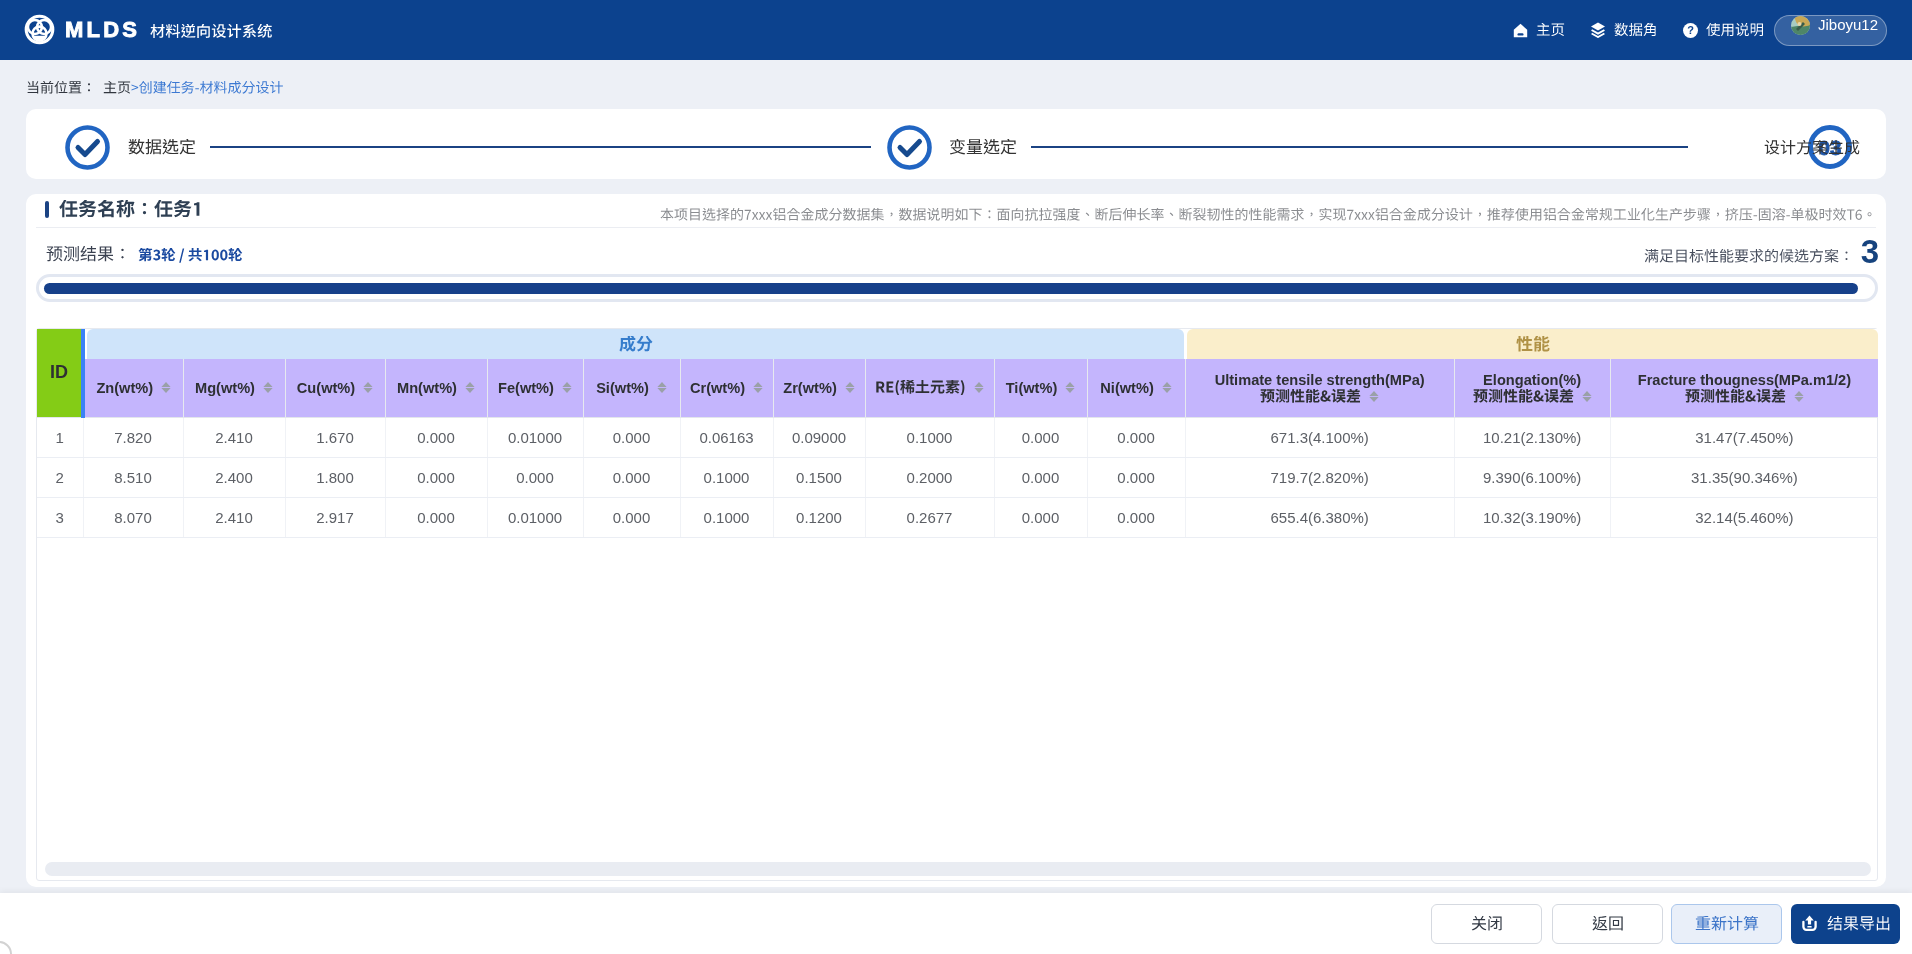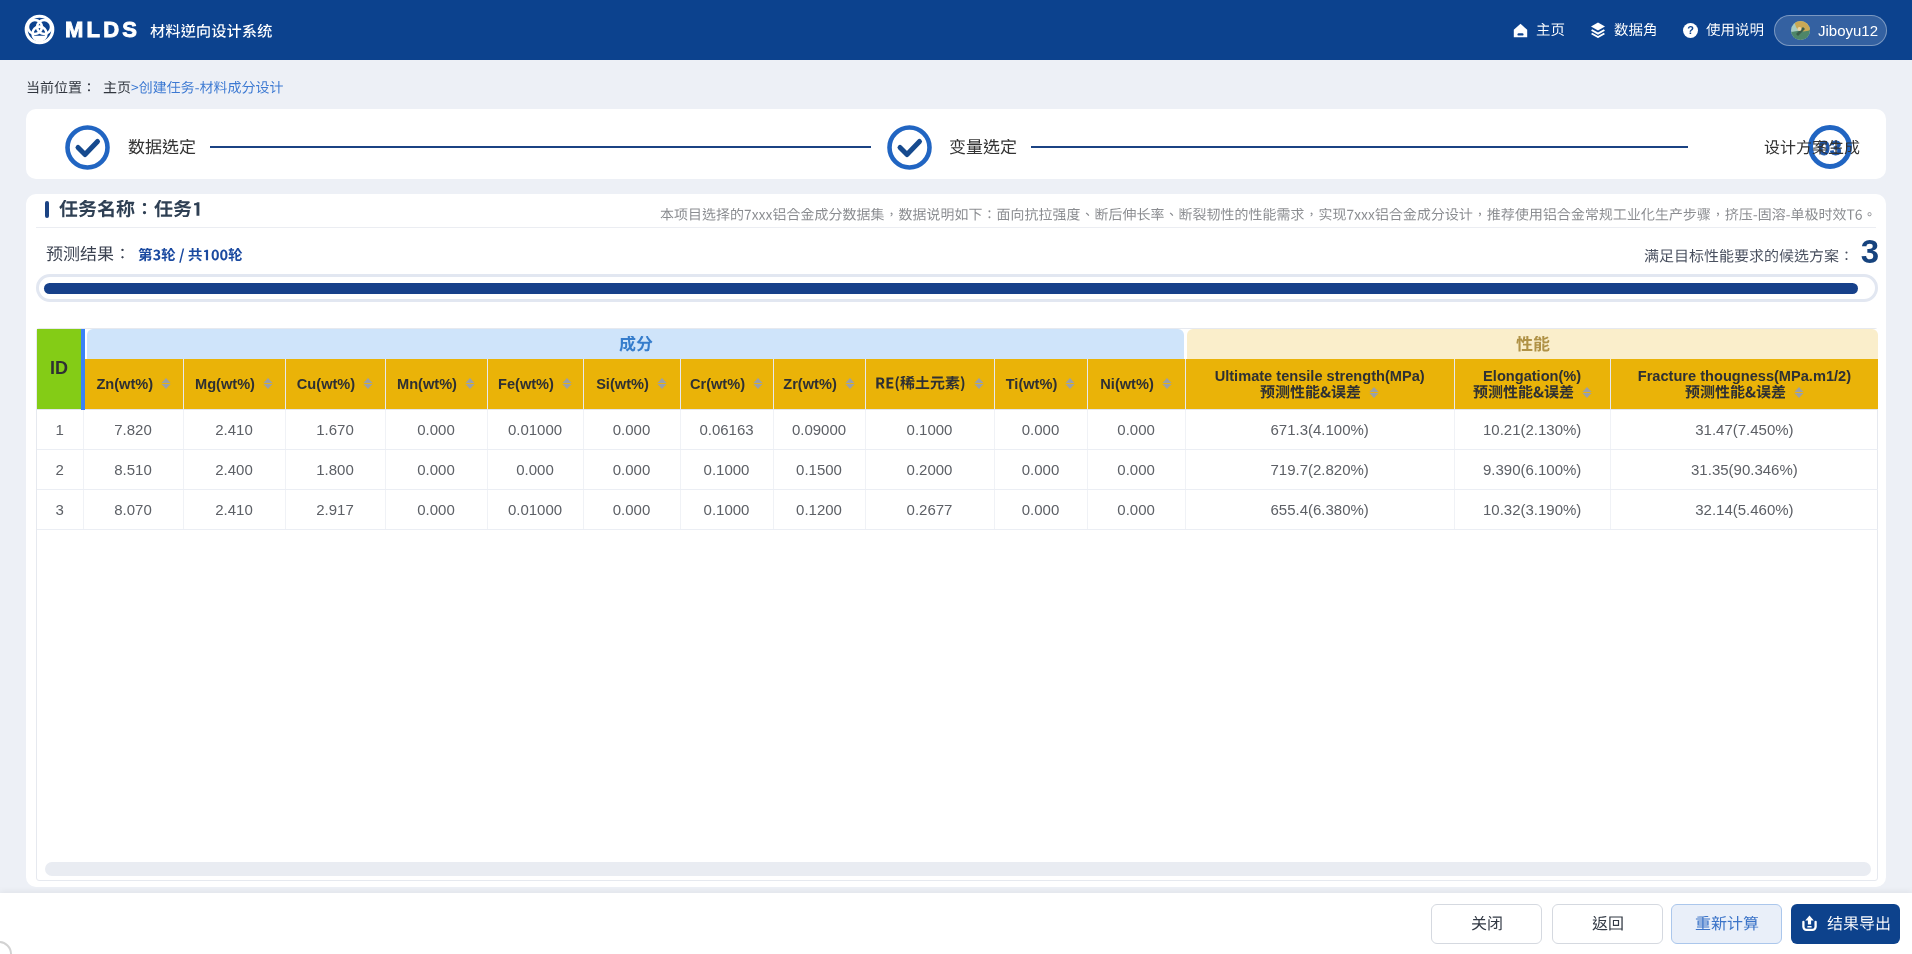--- a/index.html
+++ b/index.html
@@ -1,37 +1,37 @@
 <!DOCTYPE html>
 <html><head><meta charset="utf-8"><style>
 *{margin:0;padding:0;box-sizing:border-box}
 body{width:1912px;height:954px;background:#edf0f6;font-family:"Liberation Sans",sans-serif;position:relative;overflow:hidden}
 svg{display:inline-block;vertical-align:middle}
 .nav{position:absolute;left:0;top:0;width:1912px;height:60px;background:#0c428e}
 .mlds{position:absolute;left:65px;top:18px;color:#fff;font-size:22px;font-weight:700;letter-spacing:3.2px;line-height:24px;-webkit-text-stroke:0.9px #fff}
 .navtitle{position:absolute;left:150px;top:22px}
 .navit{position:absolute;top:0;height:60px;display:flex;align-items:center;gap:8px;color:#fff}
-.chip{position:absolute;left:1774px;top:15px;width:113px;height:31px;background:rgba(255,255,255,0.17);border:1px solid rgba(255,255,255,0.35);border-radius:16px;display:flex;align-items:center;padding-left:16px;color:#fff;font-size:15px}
+.chip{position:absolute;left:1774px;top:15px;width:113px;height:31px;background:rgba(255,255,255,0.17);border:1px solid rgba(255,255,255,0.35);border-radius:16px;display:flex;padding-left:16px;color:#fff;font-size:15px}
 .crumb{position:absolute;left:26px;top:81px;display:flex;align-items:center}
 .card{position:absolute;background:#fff;border-radius:10px}
 .line{height:2px;background:#1b4383;position:absolute;top:36.8px}
 .steplab{position:absolute;top:29px}
 .tbar{position:absolute;left:19px;top:7px;width:4px;height:17px;background:#1b4383;border-radius:2px}
 .divider{position:absolute;left:10px;right:10px;top:33px;height:1px;background:#ebedf2}
 .prog{position:absolute;left:10px;top:80px;width:1842px;height:28px;border:3px solid #e2e7f1;border-radius:14px}
 .progin{position:absolute;left:5px;top:5.5px;height:11px;width:1814px;background:#16408a;border-radius:6px}
 .big3{position:absolute;right:7px;top:41px;color:#16437e;font-size:33px;font-weight:700;line-height:33px}
 .twrap{position:absolute;left:10px;top:134px;width:1842px;height:553px;border:1px solid #e6e9ef;border-radius:3px}
 table{border-collapse:collapse;table-layout:fixed;width:1840px;font-size:15px}
 th,td{padding:0;text-align:center;vertical-align:middle}
 thead tr.gr th{height:30px}
 .gbar{height:30px;border-radius:6px 6px 0 0;display:flex;align-items:center;justify-content:center}
 .gcomp{background:#cfe4fa;margin:0 1px 0 2px}
 .gperf{background:#faeecb;margin:0 0 0 2px}
-thead tr.hr th{height:50px;background:#eab308;border-bottom:1px solid #e3e6ec;border-right:1px solid #e6e9ef}
+thead tr.hr th{height:58px;background:#c4b5fd;border-bottom:1px solid #e3e6ec;border-right:1px solid #e6e9ef}
 thead tr.hr th:last-child{border-right:none}
 .idcell{background:#84cc16;font-weight:700;font-size:16px;color:#2e3033;border-right:4px solid #3b82f6;border-bottom:1px solid #e3e6ec}
 tbody td{height:40px;color:#5d6066;border-bottom:1px solid #ebeef4;border-right:1px solid #f0f2f6}
 tbody td:last-child{border-right:none}
 .hc{display:flex;align-items:center;justify-content:center}
 .hc2{display:flex;flex-direction:column;align-items:center;justify-content:center}
 .ht{font-weight:700;color:#2e3033;font-size:14.6px}
 .thumb{position:absolute;left:8px;bottom:4px;width:1826px;height:14px;background:#e9ecf2;border-radius:7px}
 .footer{position:absolute;left:0;top:893px;width:1912px;height:61px;background:#fff;box-shadow:0 -2px 6px rgba(0,0,0,0.05);display:flex;align-items:center;justify-content:flex-end;padding-right:12px}
 .btn{height:40px;border-radius:6px;display:flex;align-items:center;justify-content:center;background:#fff;border:1px solid #d5d9e0}

